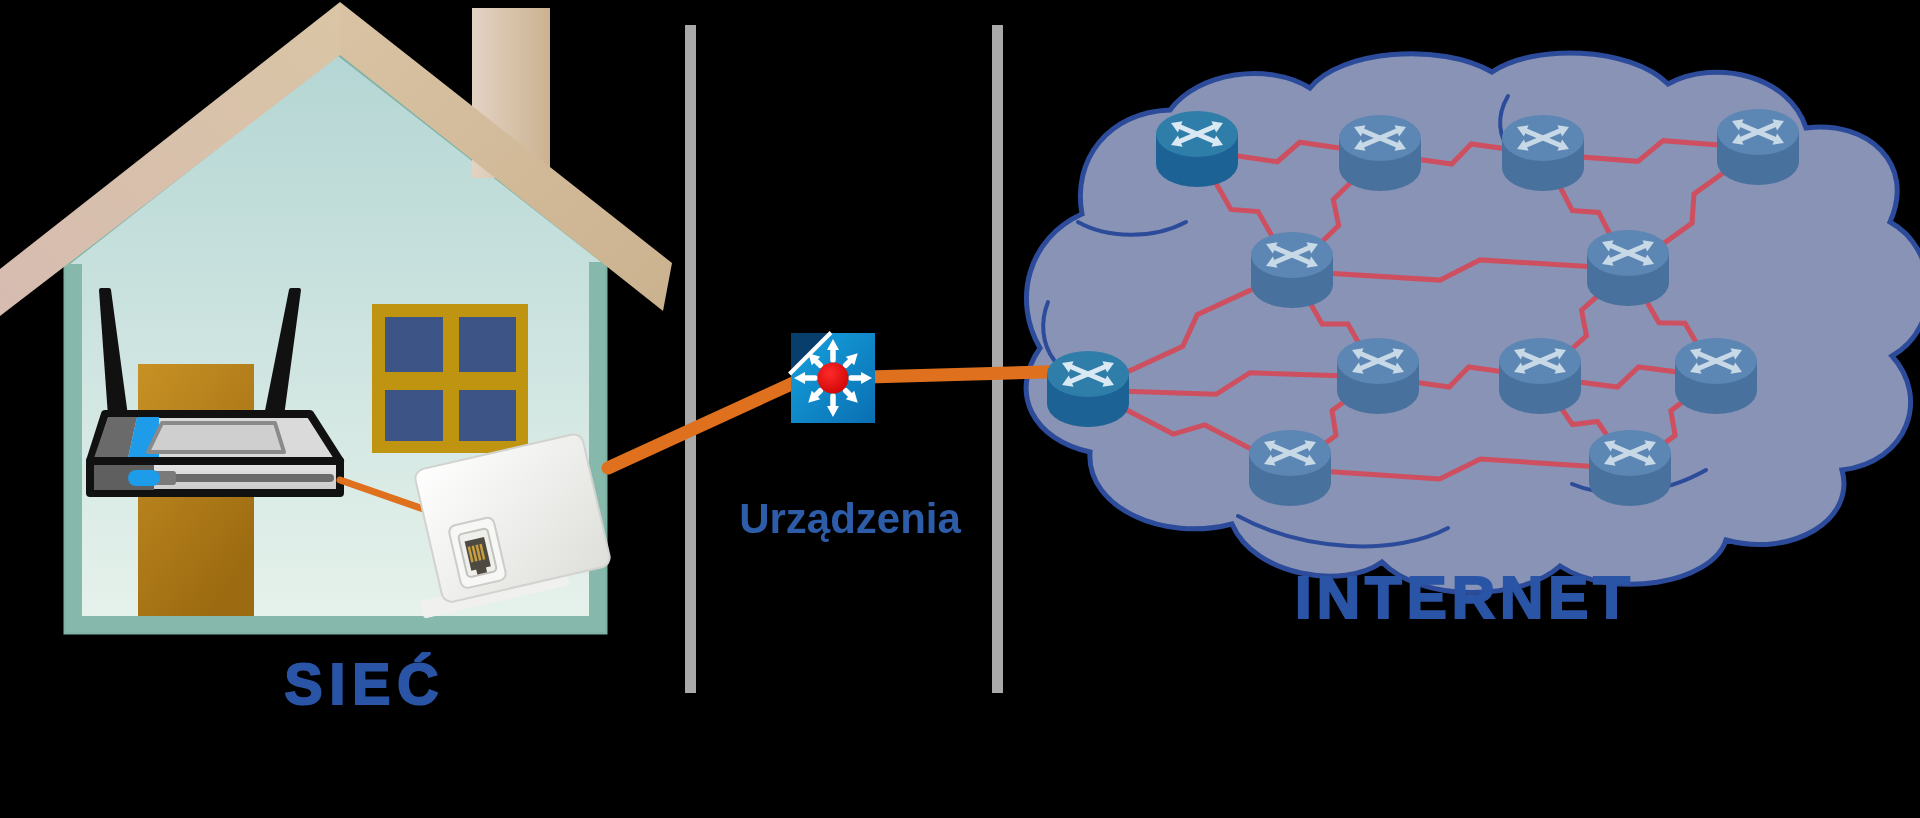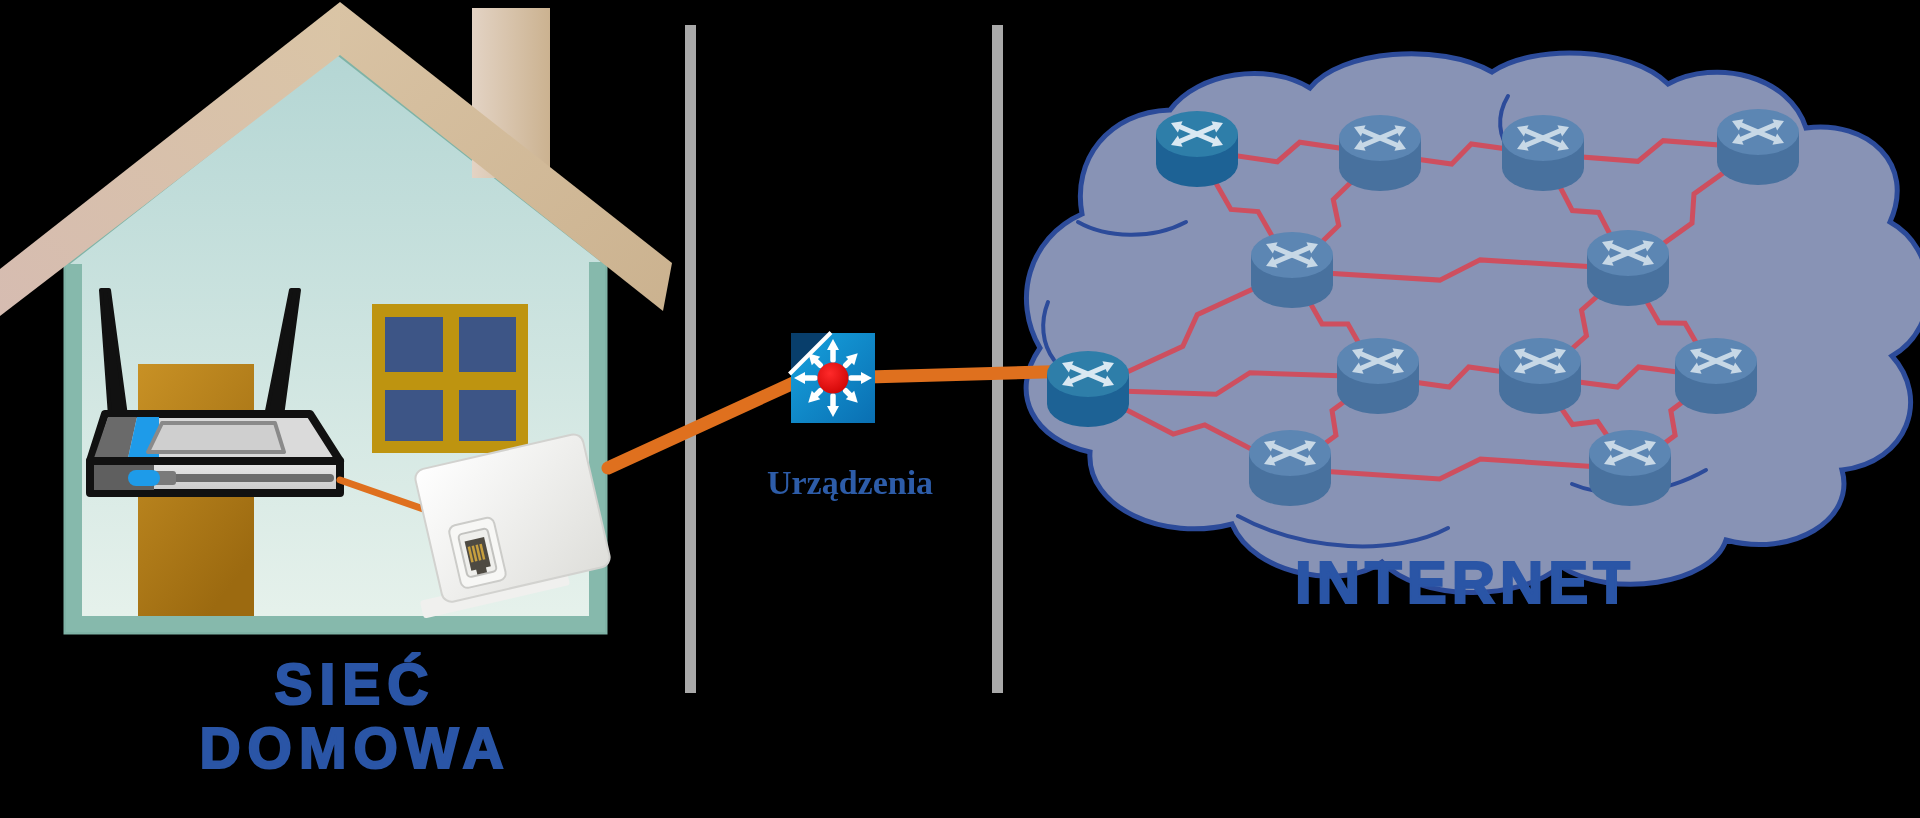--- a/index.html
+++ b/index.html
@@ -2,24 +2,24 @@
 <html><head>
 <meta charset="utf-8">
 <style>
   html,body{margin:0;padding:0;background:#000;}
   .stage{position:relative;width:1920px;height:818px;background:#000;overflow:hidden;
          font-family:"Liberation Sans",sans-serif;}
   .stage svg{position:absolute;left:0;top:0;}
   .label{position:absolute;text-align:center;}
   .big-label{font-family:"Liberation Sans",sans-serif;font-weight:bold;
              -webkit-text-stroke:2.2px currentColor;}
-  #home-label{left:130px;top:652px;width:450px;font-size:57px;line-height:64px;letter-spacing:7px;}
-  #internet-label{left:1235px;top:548px;width:460px;font-size:60px;letter-spacing:5px;}
-  #operator-label{left:690px;top:456px;width:320px;font-family:Liberation Serif, serif;
-                  font-weight:bold;font-size:34px;line-height:54px;letter-spacing:0px;}
+  #home-label{left:140px;top:652px;width:450px;font-size:57px;line-height:64px;letter-spacing:7px;}
+  #internet-label{left:1235px;top:563px;width:460px;font-size:60px;letter-spacing:5px;}
+  #operator-label{left:690px;top:492px;width:320px;font-family:Liberation Sans, sans-serif;
+                  font-weight:bold;font-size:42px;line-height:54px;letter-spacing:0px;}
 </style>
 </head>
 <body>
 
 <div class="stage">
 
 <svg width="1920" height="818" viewBox="0 0 1920 818">
   <defs>
     <linearGradient id="bodyGrad" x1="0" y1="0" x2="0" y2="1">
       <stop offset="0" stop-color="#B4D6D4"></stop>
@@ -312,21 +312,20 @@
           <polygon points="833,339 839,350 827,350" fill="#FFFFFF"></polygon>
           <line x1="845.7279220613578" y1="365.27207793864216" x2="851.3847763108503" y2="359.6152236891498" stroke="#FFFFFF" stroke-width="5.5" stroke-linecap="round"></line>
           <polygon points="857.7487373415291,353.2512626584708 854.2132034355965,365.2720779386421 845.7279220613578,356.7867965644036" fill="#FFFFFF"></polygon>
         </g>
     <circle cx="833" cy="378" r="15.5" fill="url(#ballGrad)"></circle>
   </g>
 </svg>
 
 <div class="label big-label" id="home-label" style="color: rgb(42, 85, 166);">
   <div>SIEĆ</div>
-  <div>DOMOWA</div>
 </div>
 
 <div class="label" id="operator-label" style="color: rgb(45, 92, 168);">
   <div>Urządzenia</div>
 </div>
 
 <div class="label big-label" id="internet-label" style="color: rgb(42, 85, 166);">INTERNET</div>
 
 </div>
 

